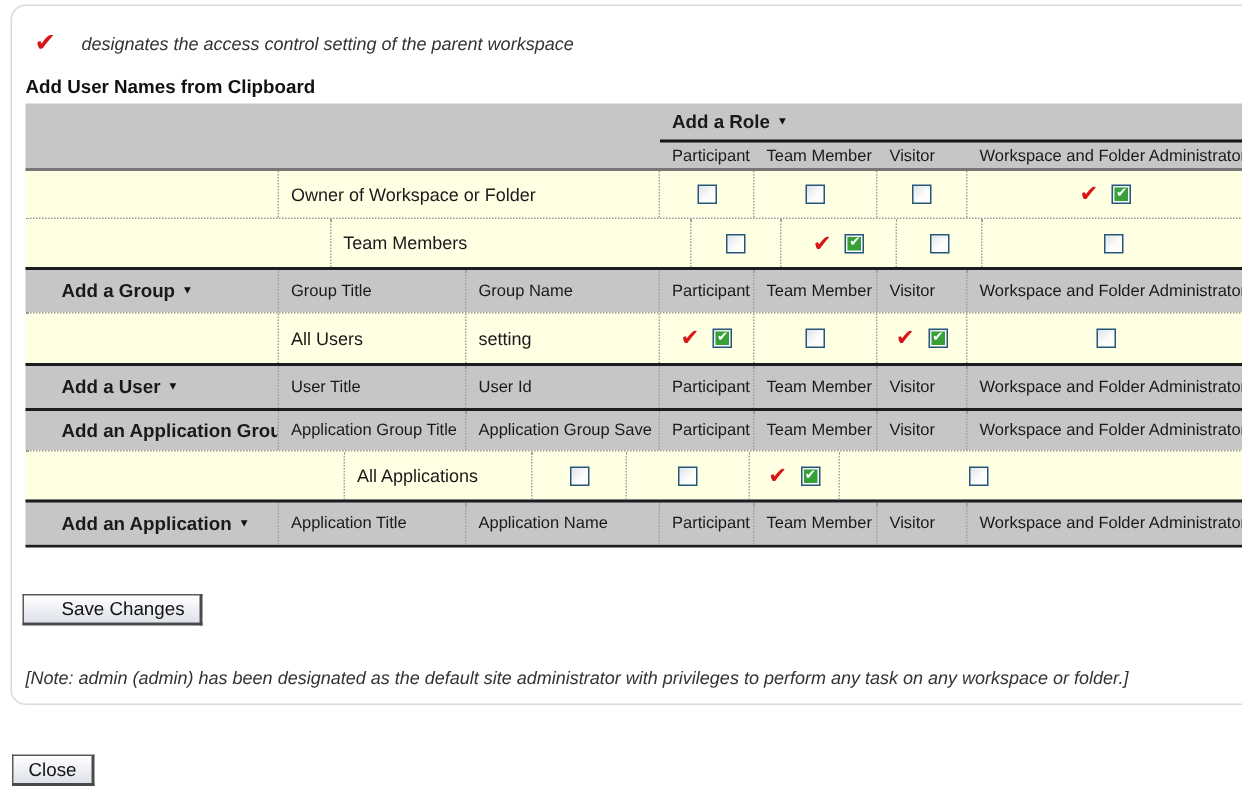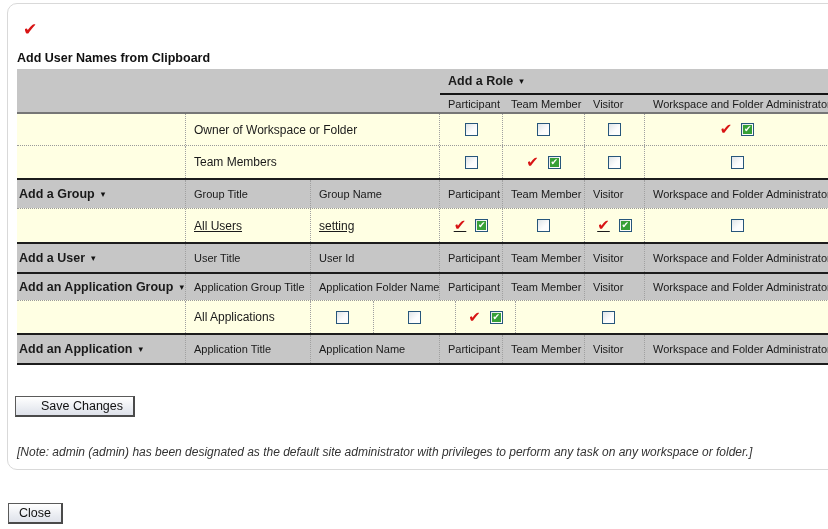--- a/index.html
+++ b/index.html
@@ -39,23 +39,23 @@
   .row.cream { background:var(--row-cream); }
   .row.gray  { background:var(--band-gray); border-top:2px solid #1c1c1c; }
   .row.cream + .row.cream { border-top:1px dotted #9a9a9a; }
   .row.gray + .row.cream { border-top:1px dotted #9a9a9a; }
   .cell { display:flex; align-items:center; border-right:1px dotted #a0a0a0;
           overflow:hidden; white-space:nowrap; }
   .cell:last-child { border-right:none; }
   .c1 { width:169px; } .c2 { width:125px; } .c3 { width:129px; } .c23 { width:254px; }
   .txt { padding-left:8px; font-size:12px; }
   .sub { padding-left:8px; font-size:11px; }
-  .hlabel { padding-left:2px; font-weight:bold; font-size:12.5px; display:flex; align-items:center; }
+  .hlabel { padding-left:24px; font-weight:bold; font-size:12.5px; display:flex; align-items:center; }
   .ac { justify-content:center; gap:9px; }
-  .r31{height:31px;text-align:center;} .r33{height:33px;} .r30{height:30px;} .r34{height:34px;text-decoration:underline;}
+  .r31{height:31px;text-align:center;} .r33{height:33px;padding-left:44px;} .r30{height:30px;} .r34{height:34px;}
   .r27{height:30px;} .r28{height:28px;}
 
   
   .cb { position:relative; width:13px; height:13px; background:linear-gradient(135deg,#dfe4e8,#fdfdfd 60%);
         border:1px solid #27567b; display:inline-block; flex:none; }
   .cb-fill { position:absolute; left:1px; top:1px; right:1px; bottom:1px;
              background:var(--check-green); color:#fff; font-family:"DejaVu Sans",sans-serif;
              font-size:9px; line-height:9px; font-weight:bold; display:flex;
              align-items:center; justify-content:center; }
 
@@ -69,20 +69,21 @@
   .close-btn { position:absolute; left:8px; top:503px; }
 </style>
 </head>
 <body>
 
 <div class="canvas">
   <div class="panel">
 
     <div class="legend">
       <span class="pcheck glyph">✔</span>
+      <span class="legend-text">designates the access control setting of the parent workspace</span>
     </div>
 
     <div class="clip-label">Add User Names from Clipboard</div>
 
     <div class="band">
       <div class="band-left"></div>
       <div class="band-right">
         <div class="band-role">
           <span>Add a Role</span>
           <span class="arrow">▾</span>
@@ -202,21 +203,21 @@
       </div>
 
       <div class="row gray r28">
         <div class="cell c1">
           <span class="hlabel">
             <span>Add an Application Group</span>
             <span class="arrow">▾</span>
           </span>
         </div>
         <div class="cell c2 sub">Application Group Title</div>
-        <div class="cell c3 sub">Application Folder Name</div>
+        <div class="cell c3 sub">Application Group Save</div>
         <div class="cell sub w-p">Participant</div>
         <div class="cell sub w-tm">Team Member</div>
         <div class="cell sub w-v">Visitor</div>
         <div class="cell sub w-wfa">Workspace and Folder Administrator</div>
       </div>
 
       <div class="row cream r33">
         <div class="cell c1"></div>
         <div class="cell c2 txt">All Applications</div>
         <div class="cell ac w-p">

